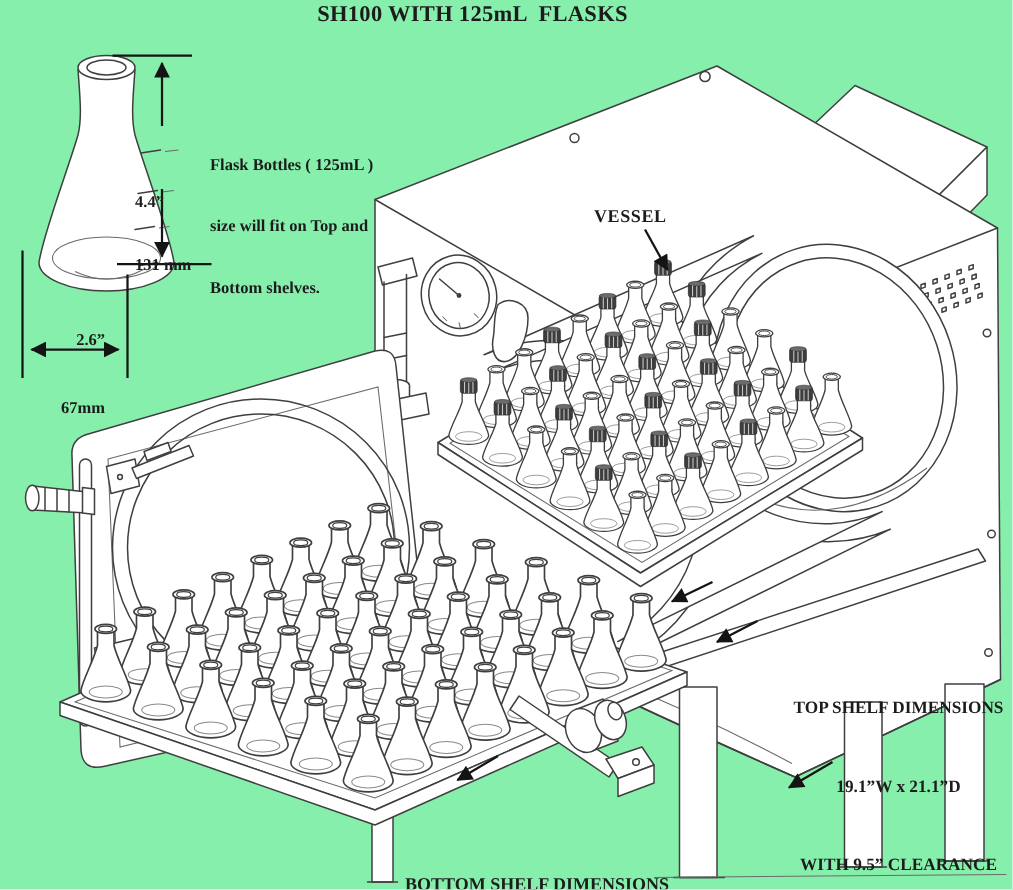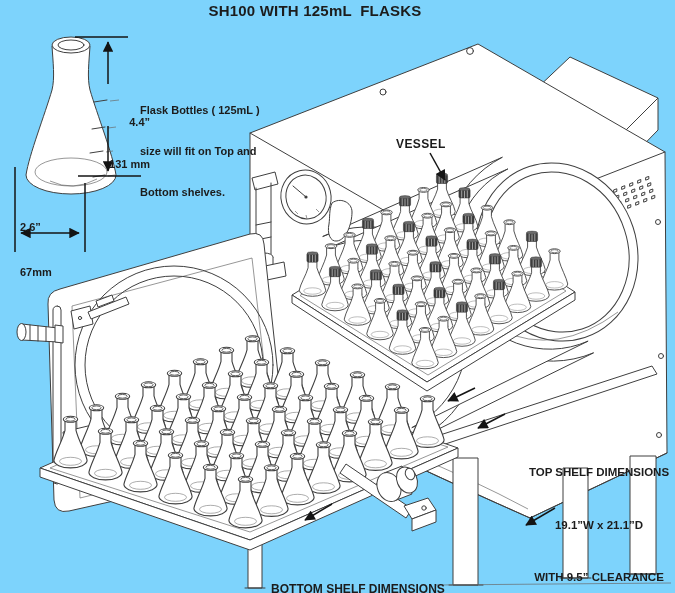--- a/index.html
+++ b/index.html
@@ -1,25 +1,25 @@
 <!DOCTYPE html>
 <html><head>
 <meta charset="utf-8">
 <style>
   html,body{margin:0;padding:0;background:#fff;}
-  #stage{position:relative;width:675px;height:593px;background:#7dd3fc;overflow:hidden;
-         font-family:Liberation Sans, sans-serif;color:#1a1a1a;}
+  #stage{position:relative;width:675px;height:593px;background:#86efac;overflow:hidden;
+         font-family:Liberation Serif, serif;color:#1a1a1a;}
   #stage svg{position:absolute;left:0;top:0;}
   .lbl{position:absolute;font-weight:700;font-size:11px;line-height:13.8px;
        color:#1c1c1c;white-space:pre;}
   #title{left:150px;top:4px;width:330px;text-align:center;font-size:15px;
          letter-spacing:.2px;}
   #calc{left:140px;top:76px;}
-  #dim-h{left:90px;top:87px;width:60px;text-align:right;line-height:14px;}
-  #dim-w{left:20px;top:190px;width:62px;text-align:left;line-height:15px;}
+  #dim-h{left:90px;top:100px;width:60px;text-align:left;line-height:14px;}
+  #dim-w{left:8px;top:190px;width:62px;text-align:right;line-height:15px;}
   #vessel-lbl{left:396px;top:138px;width:70px;font-size:12px;letter-spacing:.4px;}
   #topshelf-lbl{left:512px;top:429px;width:174px;text-align:center;
                 font-size:11.5px;line-height:17.5px;}
   #bottomshelf-lbl{left:256px;top:537px;width:204px;text-align:center;
                    font-size:12px;line-height:21px;}
   .ink{stroke:#3f3f3f;stroke-width:1;fill:none;stroke-linejoin:round;stroke-linecap:round;}
   .wf{stroke:#3f3f3f;stroke-width:1;fill:#fff;stroke-linejoin:round;}
   .thin{stroke:#6a6a6a;stroke-width:.7;fill:none;}
   .blk{stroke:#141414;stroke-width:1.5;fill:none;}
 </style>

